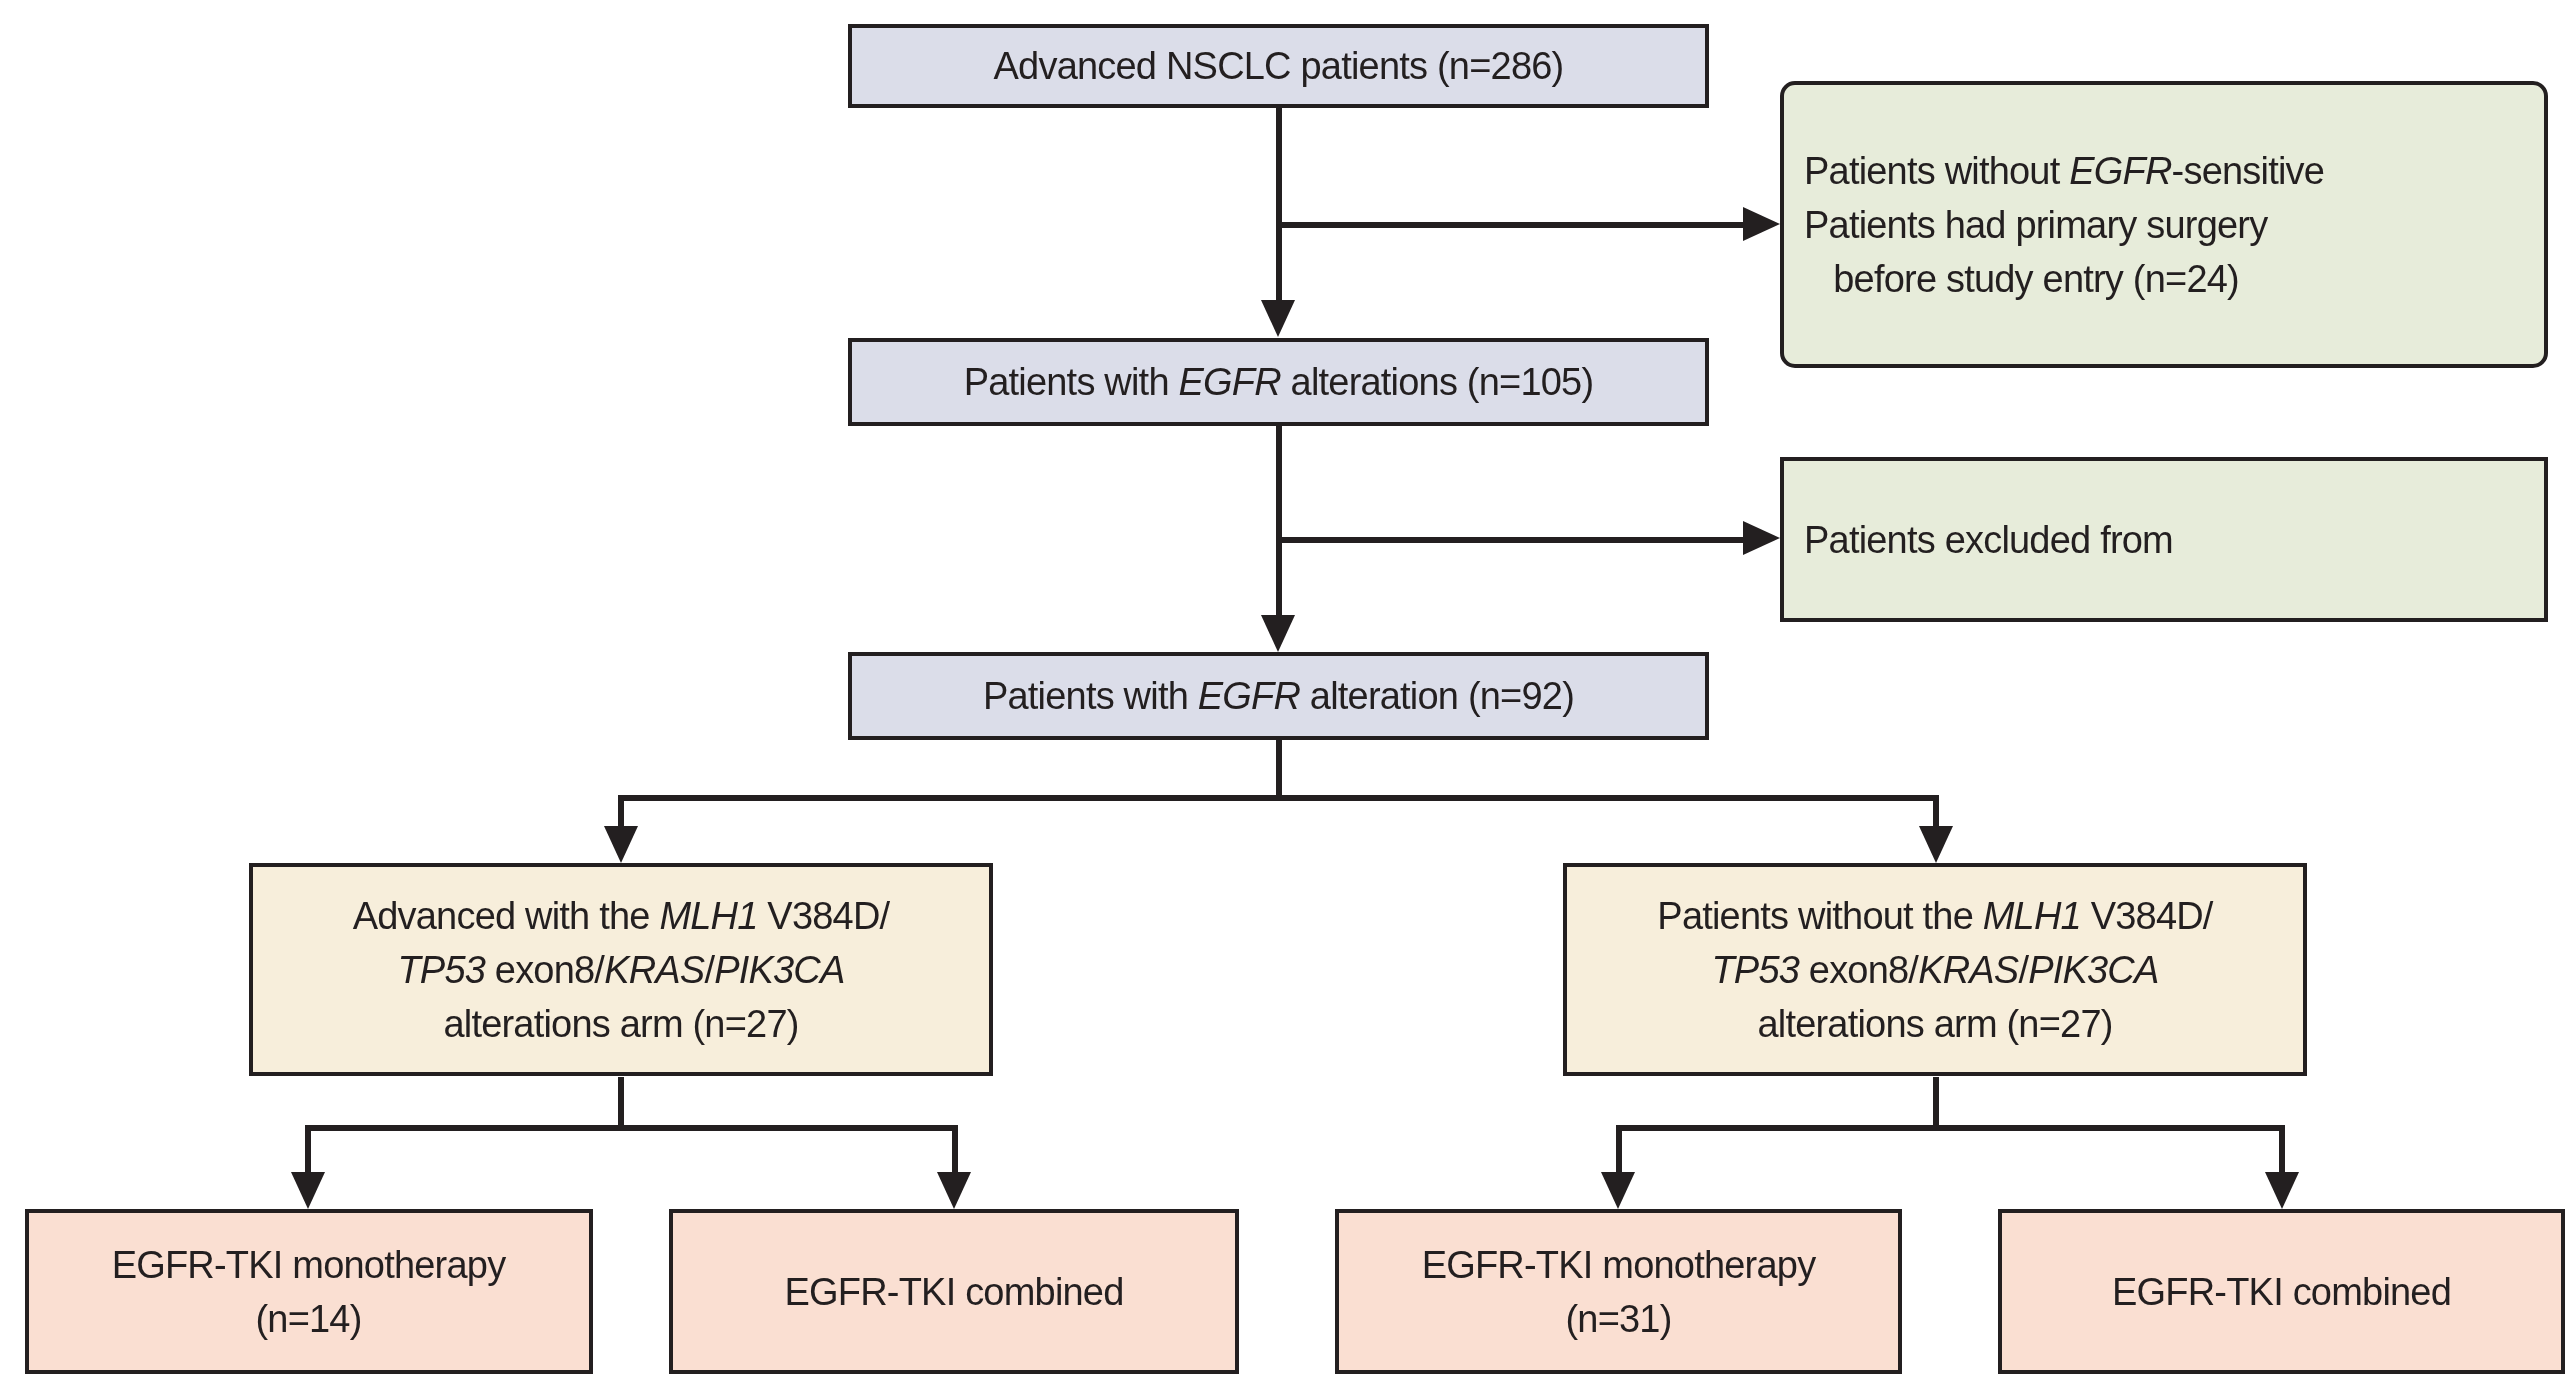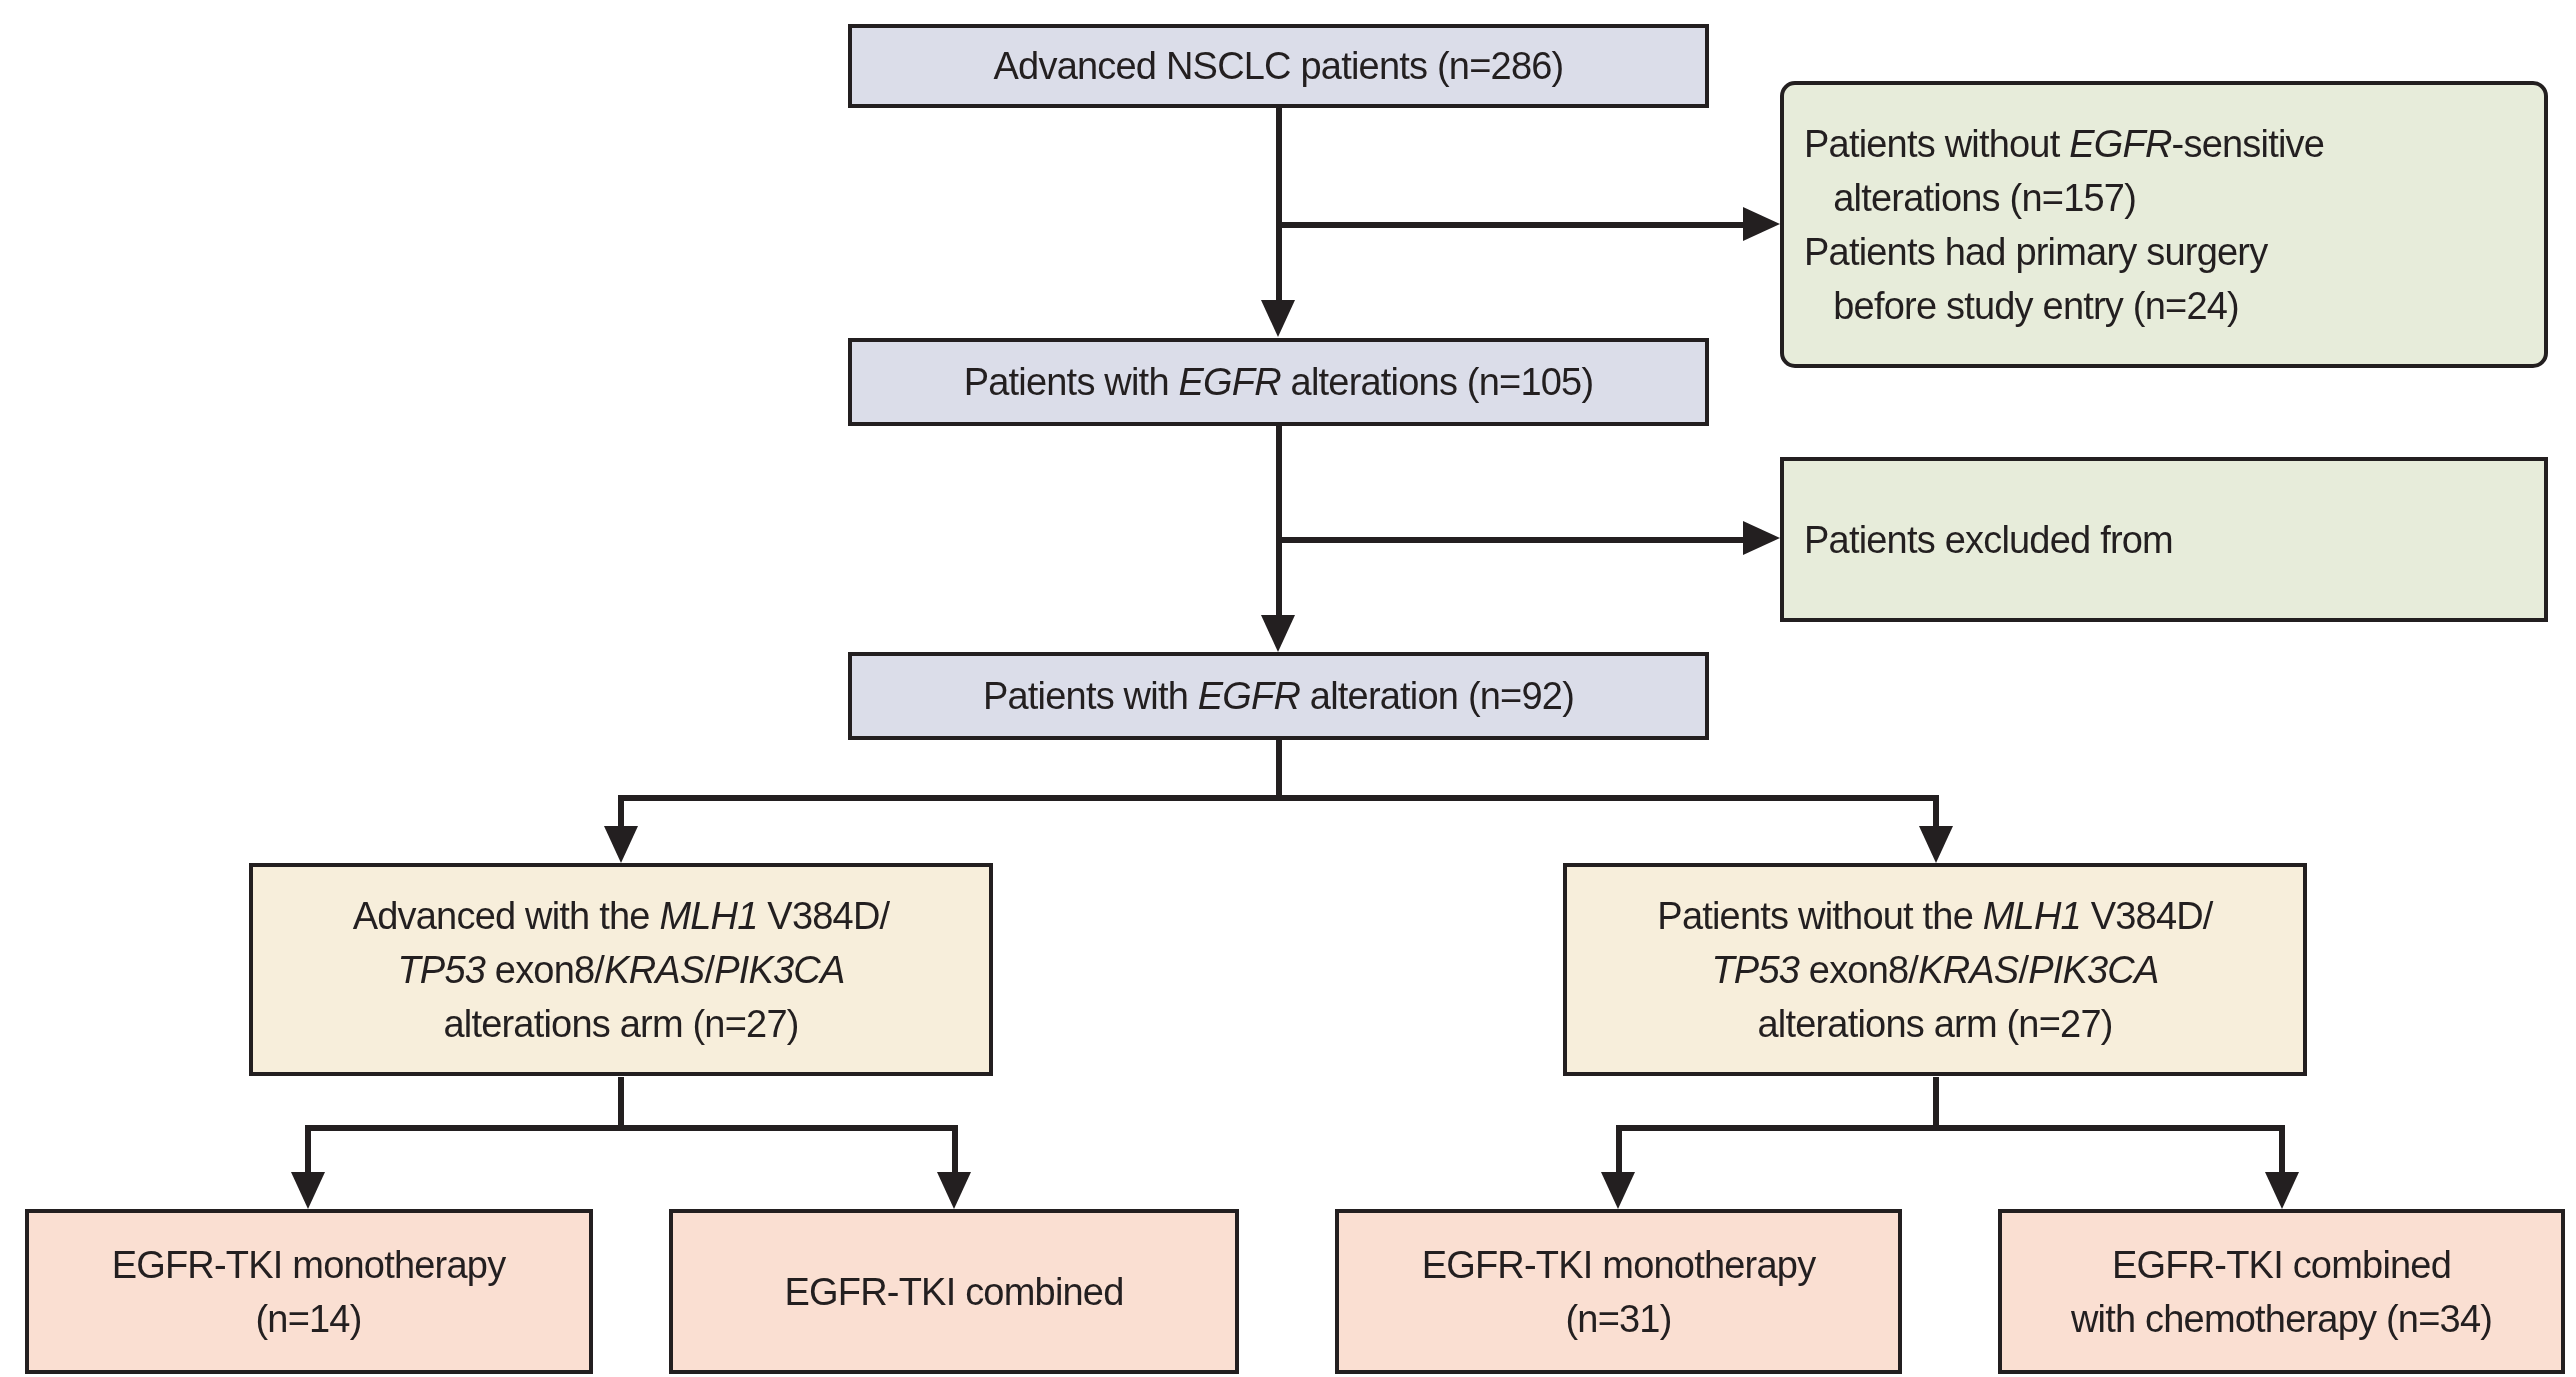--- a/index.html
+++ b/index.html
@@ -64,21 +64,20 @@
     </div>
 
   <div class="vline" style="left:1276px; top:108px; height:194px;"></div>
   <div class="arrow-down" style="left:1261px; top:300px;"></div>
 
   <div class="hline" style="left:1276px; top:222px; width:469px;"></div>
   <div class="arrow-right" style="left:1743px; top:207px;"></div>
 
   <div class="box green leftalign" style="left:1780px; top:81px; width:768px; height:287px;border-radius:15px;">
       <div class="tline"><span>Patients without </span><em>EGFR</em><span>-sensitive</span></div>
-      <div class="tline"><span>&nbsp;&nbsp;&nbsp;alterations (n=157)</span></div>
       <div class="tline"><span>Patients had primary surgery</span></div>
       <div class="tline"><span>&nbsp;&nbsp;&nbsp;before study entry (n=24)</span></div>
     </div>
 
   <div class="box lavender center" style="left:848px; top:338px; width:861px; height:88px;">
       <div class="tline"><span>Patients with </span><em>EGFR</em><span> alterations (n=105)</span></div>
     </div>
 
   <div class="vline" style="left:1276px; top:425px; height:192px;"></div>
   <div class="arrow-down" style="left:1261px; top:615px;"></div>
@@ -132,17 +131,16 @@
     </div>
   <div class="box pink center" style="left:669px; top:1209px; width:570px; height:165px;">
       <div class="tline"><span>EGFR-TKI combined</span></div>
     </div>
   <div class="box pink center" style="left:1335px; top:1209px; width:567px; height:165px;">
       <div class="tline"><span>EGFR-TKI monotherapy</span></div>
       <div class="tline"><span>(n=31)</span></div>
     </div>
   <div class="box pink center" style="left:1998px; top:1209px; width:567px; height:165px;">
       <div class="tline"><span>EGFR-TKI combined</span></div>
-      <div class="tline"><span>with chemotherapy (n=34)</span></div>
     </div>
 
 </div>
 
 
 </body></html>

